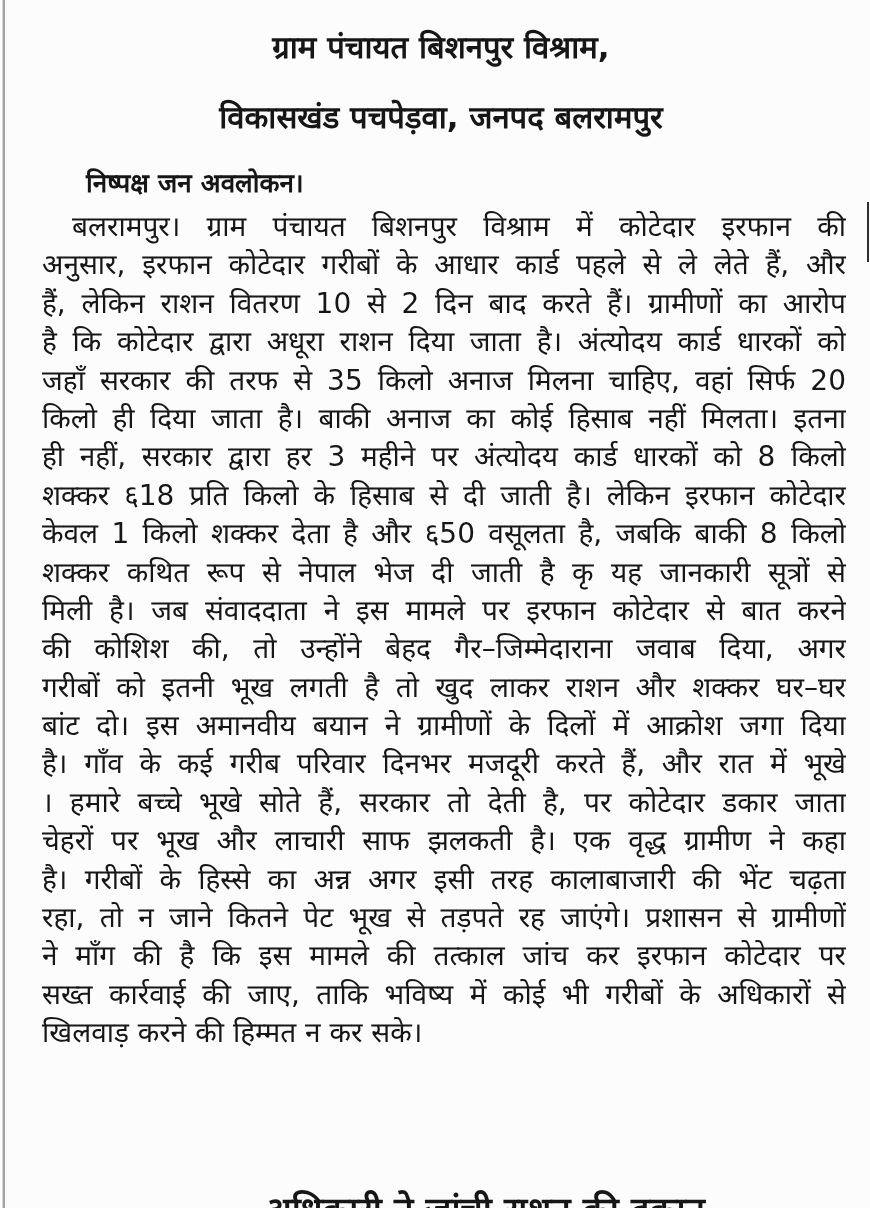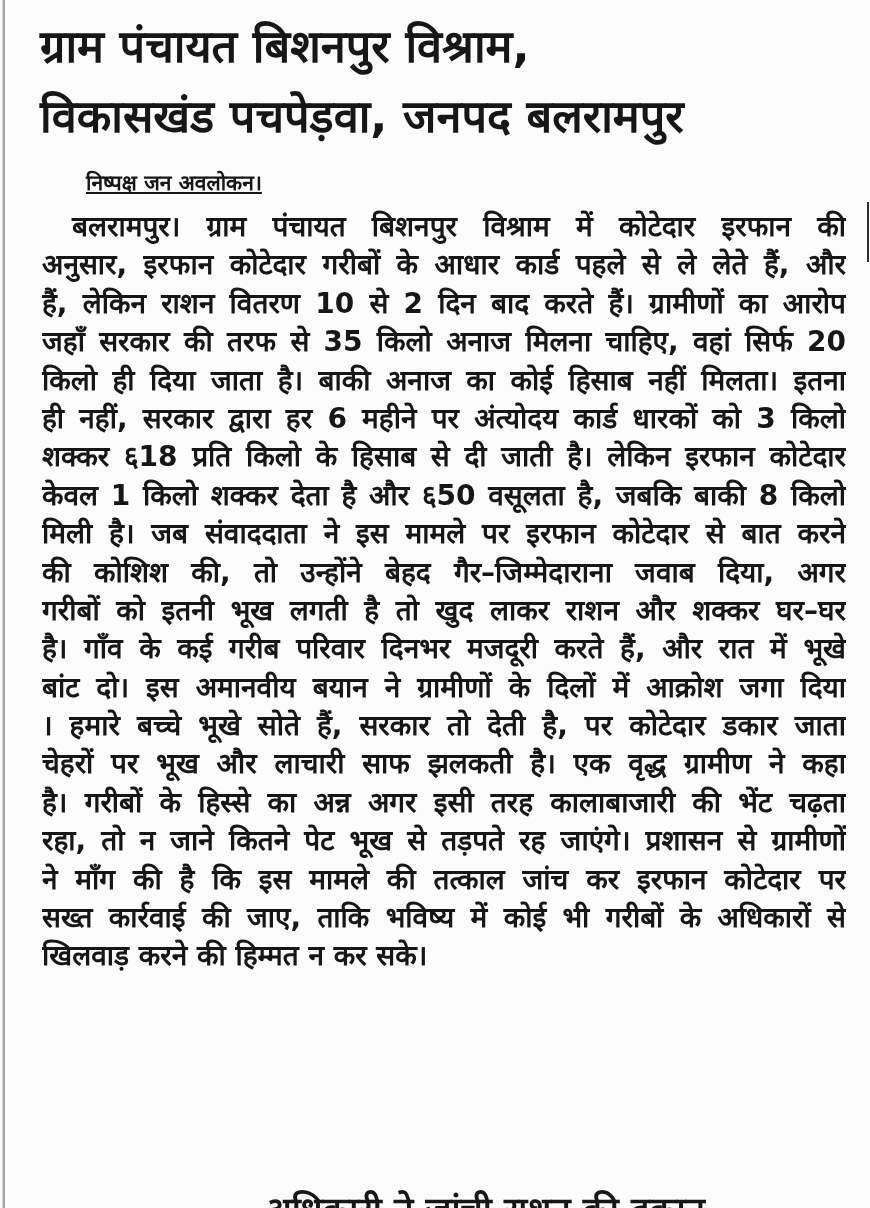--- a/index.html
+++ b/index.html
@@ -25,40 +25,39 @@
     background:var(--left-rule);
     border-left:1px solid #d8d8d8;
   }
   .right-rule-fragment{
     position:absolute;right:1px;top:202px;
     width:2px;height:60px;
     background:var(--right-rule);
   }
   .headline{
     margin:12px 28px 0 40px;
-    text-align:left;
+    text-align:center;
     font-weight:700;
-    font-size:45px;
+    font-size:31px;
     line-height:70px;
     letter-spacing:0px;
   }
   .headline .hl-line{display:block;white-space:nowrap;}
   .kicker{
     margin:16px 0 0 86px;
-    font-size:21px;
+    font-size:26px;
     font-weight:700;
     line-height:30px;
-    text-decoration:underline;
   }
   .body-text{
     margin:10px 24px 0 42px;
     width:804px;
     font-size:28px;
     line-height:38.4px;
-    font-weight:700;
+    font-weight:400;
   }
   .body-text .body-line{
     text-align:justify;
     text-align-last:justify;
     white-space:normal;
     overflow:hidden;
     height:38.4px;
   }
   .body-text .body-line:first-child{text-indent:30px;}
   .body-text .body-line:last-child{text-align-last:left;}
@@ -85,30 +84,32 @@
     <span class="hl-line">ग्राम पंचायत बिशनपुर विश्राम,</span>
     <span class="hl-line">विकासखंड पचपेड़वा, जनपद बलरामपुर</span>
   </h1>
 
   <div class="kicker">निष्पक्ष जन अवलोकन।</div>
 
   <div class="body-text">
       <div class="body-line">बलरामपुर। ग्राम पंचायत बिशनपुर विश्राम में कोटेदार इरफान की</div>
       <div class="body-line">अनुसार, इरफान कोटेदार गरीबों के आधार कार्ड पहले से ले लेते हैं, और</div>
       <div class="body-line">हैं, लेकिन राशन वितरण 10 से 2 दिन बाद करते हैं। ग्रामीणों का आरोप</div>
+      <div class="body-line">है कि कोटेदार द्वारा अधूरा राशन दिया जाता है। अंत्योदय कार्ड धारकों को</div>
       <div class="body-line">जहाँ सरकार की तरफ से 35 किलो अनाज मिलना चाहिए, वहां सिर्फ 20</div>
       <div class="body-line">किलो ही दिया जाता है। बाकी अनाज का कोई हिसाब नहीं मिलता। इतना</div>
-      <div class="body-line">ही नहीं, सरकार द्वारा हर 6 महीने पर अंत्योदय कार्ड धारकों को 3 किलो</div>
+      <div class="body-line">ही नहीं, सरकार द्वारा हर 3 महीने पर अंत्योदय कार्ड धारकों को 8 किलो</div>
       <div class="body-line">शक्कर ६18 प्रति किलो के हिसाब से दी जाती है। लेकिन इरफान कोटेदार</div>
       <div class="body-line">केवल 1 किलो शक्कर देता है और ६50 वसूलता है, जबकि बाकी 8 किलो</div>
+      <div class="body-line">शक्कर कथित रूप से नेपाल भेज दी जाती है कृ यह जानकारी सूत्रों से</div>
       <div class="body-line">मिली है। जब संवाददाता ने इस मामले पर इरफान कोटेदार से बात करने</div>
       <div class="body-line">की कोशिश की, तो उन्होंने बेहद गैर–जिम्मेदाराना जवाब दिया, अगर</div>
       <div class="body-line">गरीबों को इतनी भूख लगती है तो खुद लाकर राशन और शक्कर घर–घर</div>
+      <div class="body-line">बांट दो। इस अमानवीय बयान ने ग्रामीणों के दिलों में आक्रोश जगा दिया</div>
       <div class="body-line">है। गाँव के कई गरीब परिवार दिनभर मजदूरी करते हैं, और रात में भूखे</div>
-      <div class="body-line">बांट दो। इस अमानवीय बयान ने ग्रामीणों के दिलों में आक्रोश जगा दिया</div>
       <div class="body-line">। हमारे बच्चे भूखे सोते हैं, सरकार तो देती है, पर कोटेदार डकार जाता</div>
       <div class="body-line">चेहरों पर भूख और लाचारी साफ झलकती है। एक वृद्ध ग्रामीण ने कहा</div>
       <div class="body-line">है। गरीबों के हिस्से का अन्न अगर इसी तरह कालाबाजारी की भेंट चढ़ता</div>
       <div class="body-line">रहा, तो न जाने कितने पेट भूख से तड़पते रह जाएंगे। प्रशासन से ग्रामीणों</div>
       <div class="body-line">ने माँग की है कि इस मामले की तत्काल जांच कर इरफान कोटेदार पर</div>
       <div class="body-line">सख्त कार्रवाई की जाए, ताकि भविष्य में कोई भी गरीबों के अधिकारों से</div>
       <div class="body-line">खिलवाड़ करने की हिम्मत न कर सके।</div>
     </div>
 
   <div class="cropped-headline">अधिकारी ने जांची राशन की दुकान</div>

